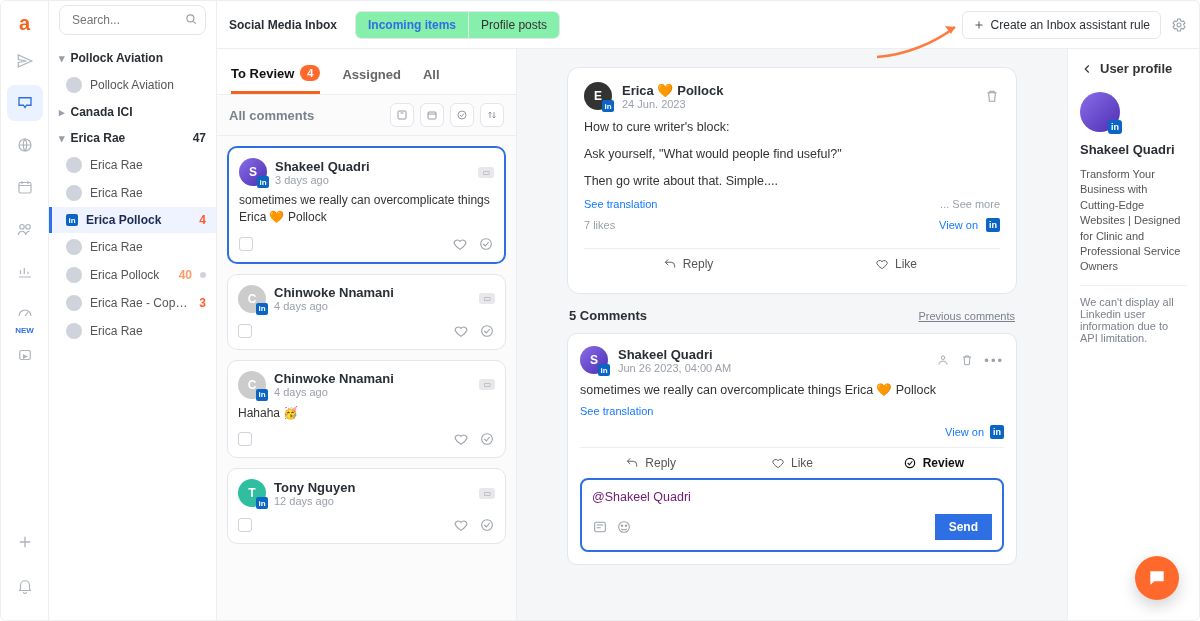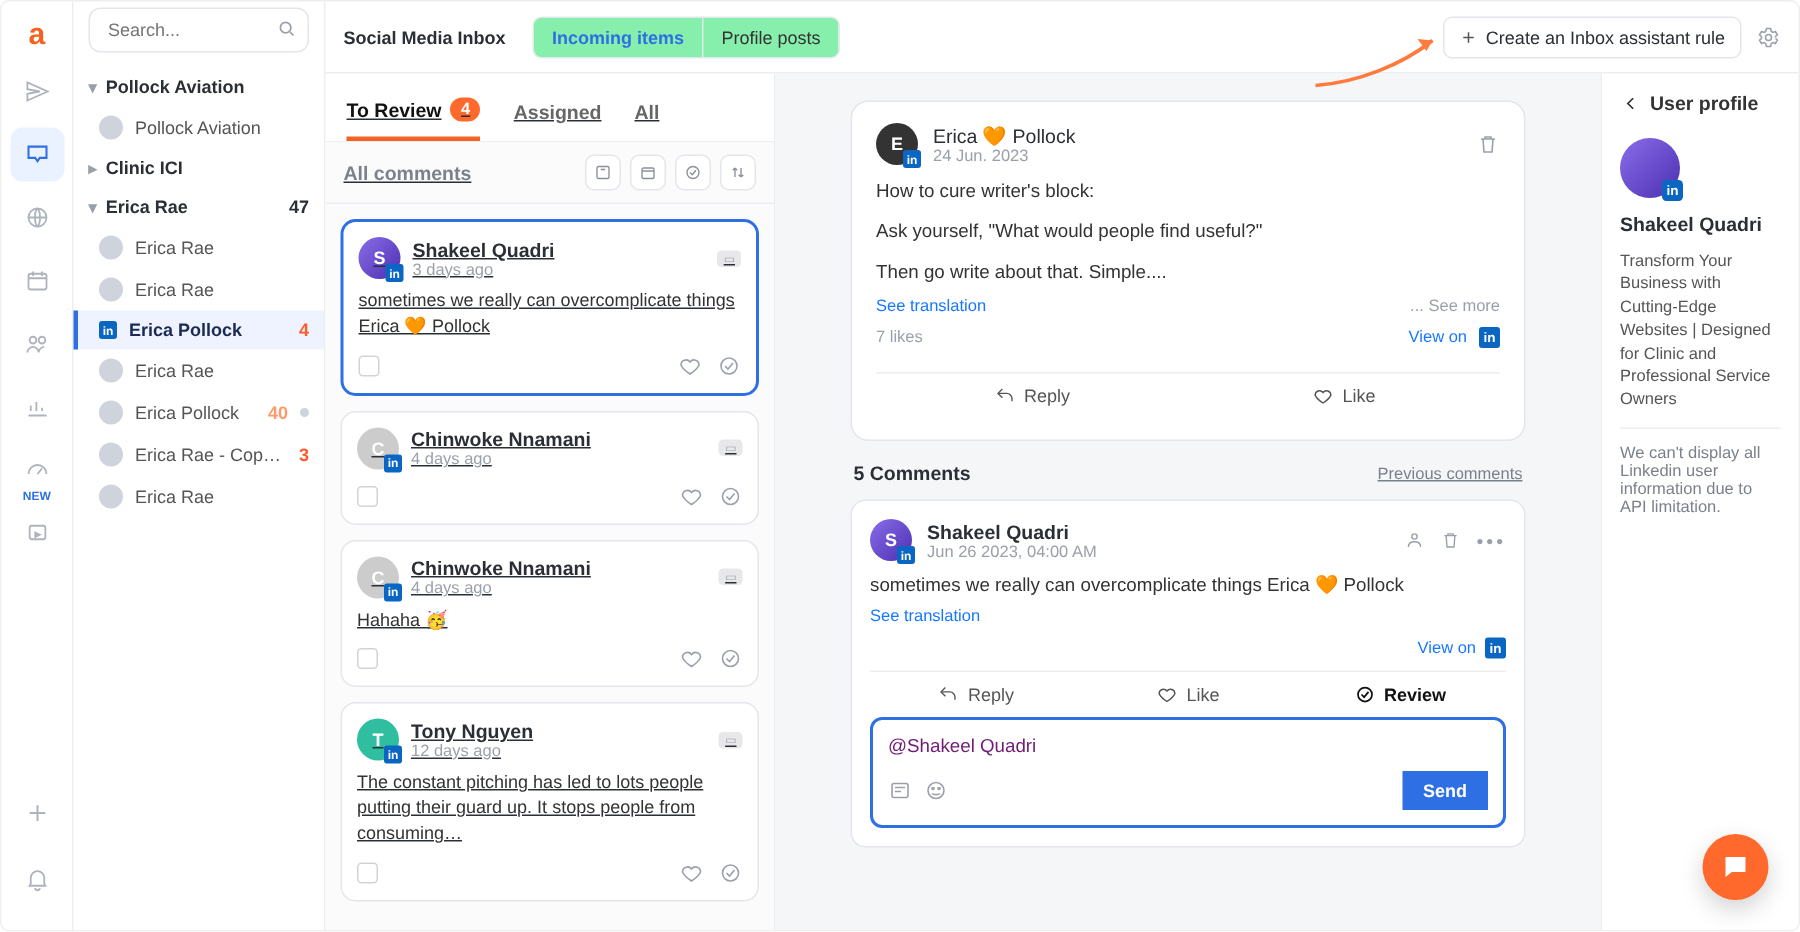--- a/index.html
+++ b/index.html
@@ -55,21 +55,21 @@
   .topbar .grow{flex:1;}
   .btn{border:1px solid var(--border);background:#fff;border-radius:6px;padding:6px 10px;font-size:12px;display:flex;align-items:center;gap:6px;cursor:pointer;}
   .gear{width:16px;height:16px;color:#9aa0aa;display:flex;align-items:center;justify-content:center;}
 
   
   .arrow{position:absolute;top:20px;right:234px;width:90px;height:40px;pointer-events:none;}
 
   .content{flex:1;display:flex;min-height:0;}
 
   
-  .inbox{width:300px;border-right:1px solid var(--line);display:flex;flex-direction:column;min-height:0;text-decoration:underline;}
+  .inbox{width:300px;border-right:1px solid var(--line);display:flex;flex-direction:column;min-height:0;}
   .tabs{display:flex;gap:22px;padding:10px 14px 0 14px;font-size:13px;border-bottom:1px solid var(--line);}
   .tab{padding:6px 0 10px 0;color:#666;cursor:pointer;display:flex;align-items:center;gap:6px;font-weight:600;}
   .tab.active{color:#111;border-bottom:3px solid var(--orange);}
   .count{background:var(--pill-orange);color:#fff;border-radius:999px;font-size:11px;padding:0 7px;height:16px;display:inline-flex;align-items:center;}
   .listhdr{display:flex;align-items:center;justify-content:space-between;padding:8px 12px;color:#7b818c;font-weight:600;border-bottom:1px solid var(--line);background:#fbfbfc;}
   .lh-actions{display:flex;gap:6px;}
   .iconbtn{width:24px;height:24px;border:1px solid var(--border);border-radius:6px;display:flex;align-items:center;justify-content:center;color:#8a8f99;cursor:pointer;background:#fff;}
   .cards{flex:1;overflow:auto;padding:10px;display:flex;flex-direction:column;gap:10px;background:#fbfbfc;}
   .card{background:#fff;border:1px solid var(--border);border-radius:10px;padding:10px;display:flex;flex-direction:column;gap:6px;}
   .card.selected{border:2px solid #2f6fe4;}
@@ -82,21 +82,21 @@
   .card .foot{display:flex;align-items:center;justify-content:space-between;margin-top:4px;}
   .chk{width:14px;height:14px;border:1px solid #cfd3db;border-radius:3px;cursor:pointer;}
   .ficon{color:#9aa0aa;cursor:pointer;}
   .tagchip{font-size:8px;background:#e8e8ea;color:#9aa0aa;border-radius:3px;padding:1px 4px;margin-left:auto;}
 
   
   .detail{flex:1;background:var(--bg);min-height:0;overflow:auto;padding:18px 50px 24px 50px;}
   .post{background:#fff;border:1px solid var(--border);border-radius:12px;padding:14px 16px;display:flex;flex-direction:column;gap:8px;}
   .posthead{display:flex;align-items:center;gap:10px;}
   .phinfo{display:flex;flex-direction:column;}
-  .phname{font-weight:400;display:flex;align-items:center;gap:6px;}
+  .phname{font-weight:700;display:flex;align-items:center;gap:6px;}
   .phdate{color:#9aa0aa;font-size:11px;}
   .trash{margin-left:auto;color:#9aa0aa;cursor:pointer;}
   .post .text{font-size:12.5px;color:#333;line-height:1.5;}
   .post .meta{display:flex;align-items:center;gap:10px;font-size:11px;color:#9aa0aa;}
   .meta a{color:var(--link);text-decoration:none;cursor:pointer;}
   .meta .right{margin-left:auto;display:flex;align-items:center;gap:8px;}
   .actions{display:flex;border-top:1px solid var(--line);margin-top:8px;}
   .actions .abtn{flex:1;text-align:center;padding:8px 0;color:#555;font-size:12px;cursor:pointer;display:flex;align-items:center;justify-content:center;gap:6px;}
   .comments-h{display:flex;align-items:center;justify-content:space-between;margin:14px 2px 10px 2px;}
   .comments-h .t{font-weight:800;}
@@ -216,21 +216,21 @@
         <span class="chev">▾</span>
         <span>Pollock Aviation</span>
       </div>
     <div class="pitem">
         <span class="pava"></span>
         <span class="nm">Pollock Aviation</span>
       </div>
 
     <div class="grp">
         <span class="chev">▸</span>
-        <span>Clinic ICI</span>
+        <span>Canada ICI</span>
       </div>
 
     <div class="grp">
         <span class="chev">▾</span>
         <span>Erica Rae</span>
         <span class="cnt">47</span>
       </div>
     <div class="pitem">
         <span class="pava"></span>
         <span class="nm">Erica Rae</span>
@@ -418,21 +418,20 @@
 
           <div class="card">
             <div class="chead">
                 <div class="ava" style="background:#2fbfa0">T<span class="lin">in</span></div>
               <div>
                   <div class="who">Tony Nguyen</div>
                   <div class="when">12 days ago</div>
                 </div>
               <span class="tagchip">▭</span>
             </div>
-            <div class="body">The constant pitching has led to lots people putting their guard up. It stops people from consuming…</div>
             <div class="foot">
                 <span class="chk"></span>
               <div style="display:flex;gap:10px;">
                 <span class="ficon">
                     <svg width="16" height="16" viewBox="0 0 24 24" fill="none" stroke="currentColor" stroke-width="1.6">
                       <path d="M12 20s-7-4.5-9-9a5 5 0 0 1 9-3 5 5 0 0 1 9 3c-2 4.5-9 9-9 9z"></path>
                     </svg>
                   </span>
                 <span class="ficon">
                     <svg width="16" height="16" viewBox="0 0 24 24" fill="none" stroke="currentColor" stroke-width="1.6">

